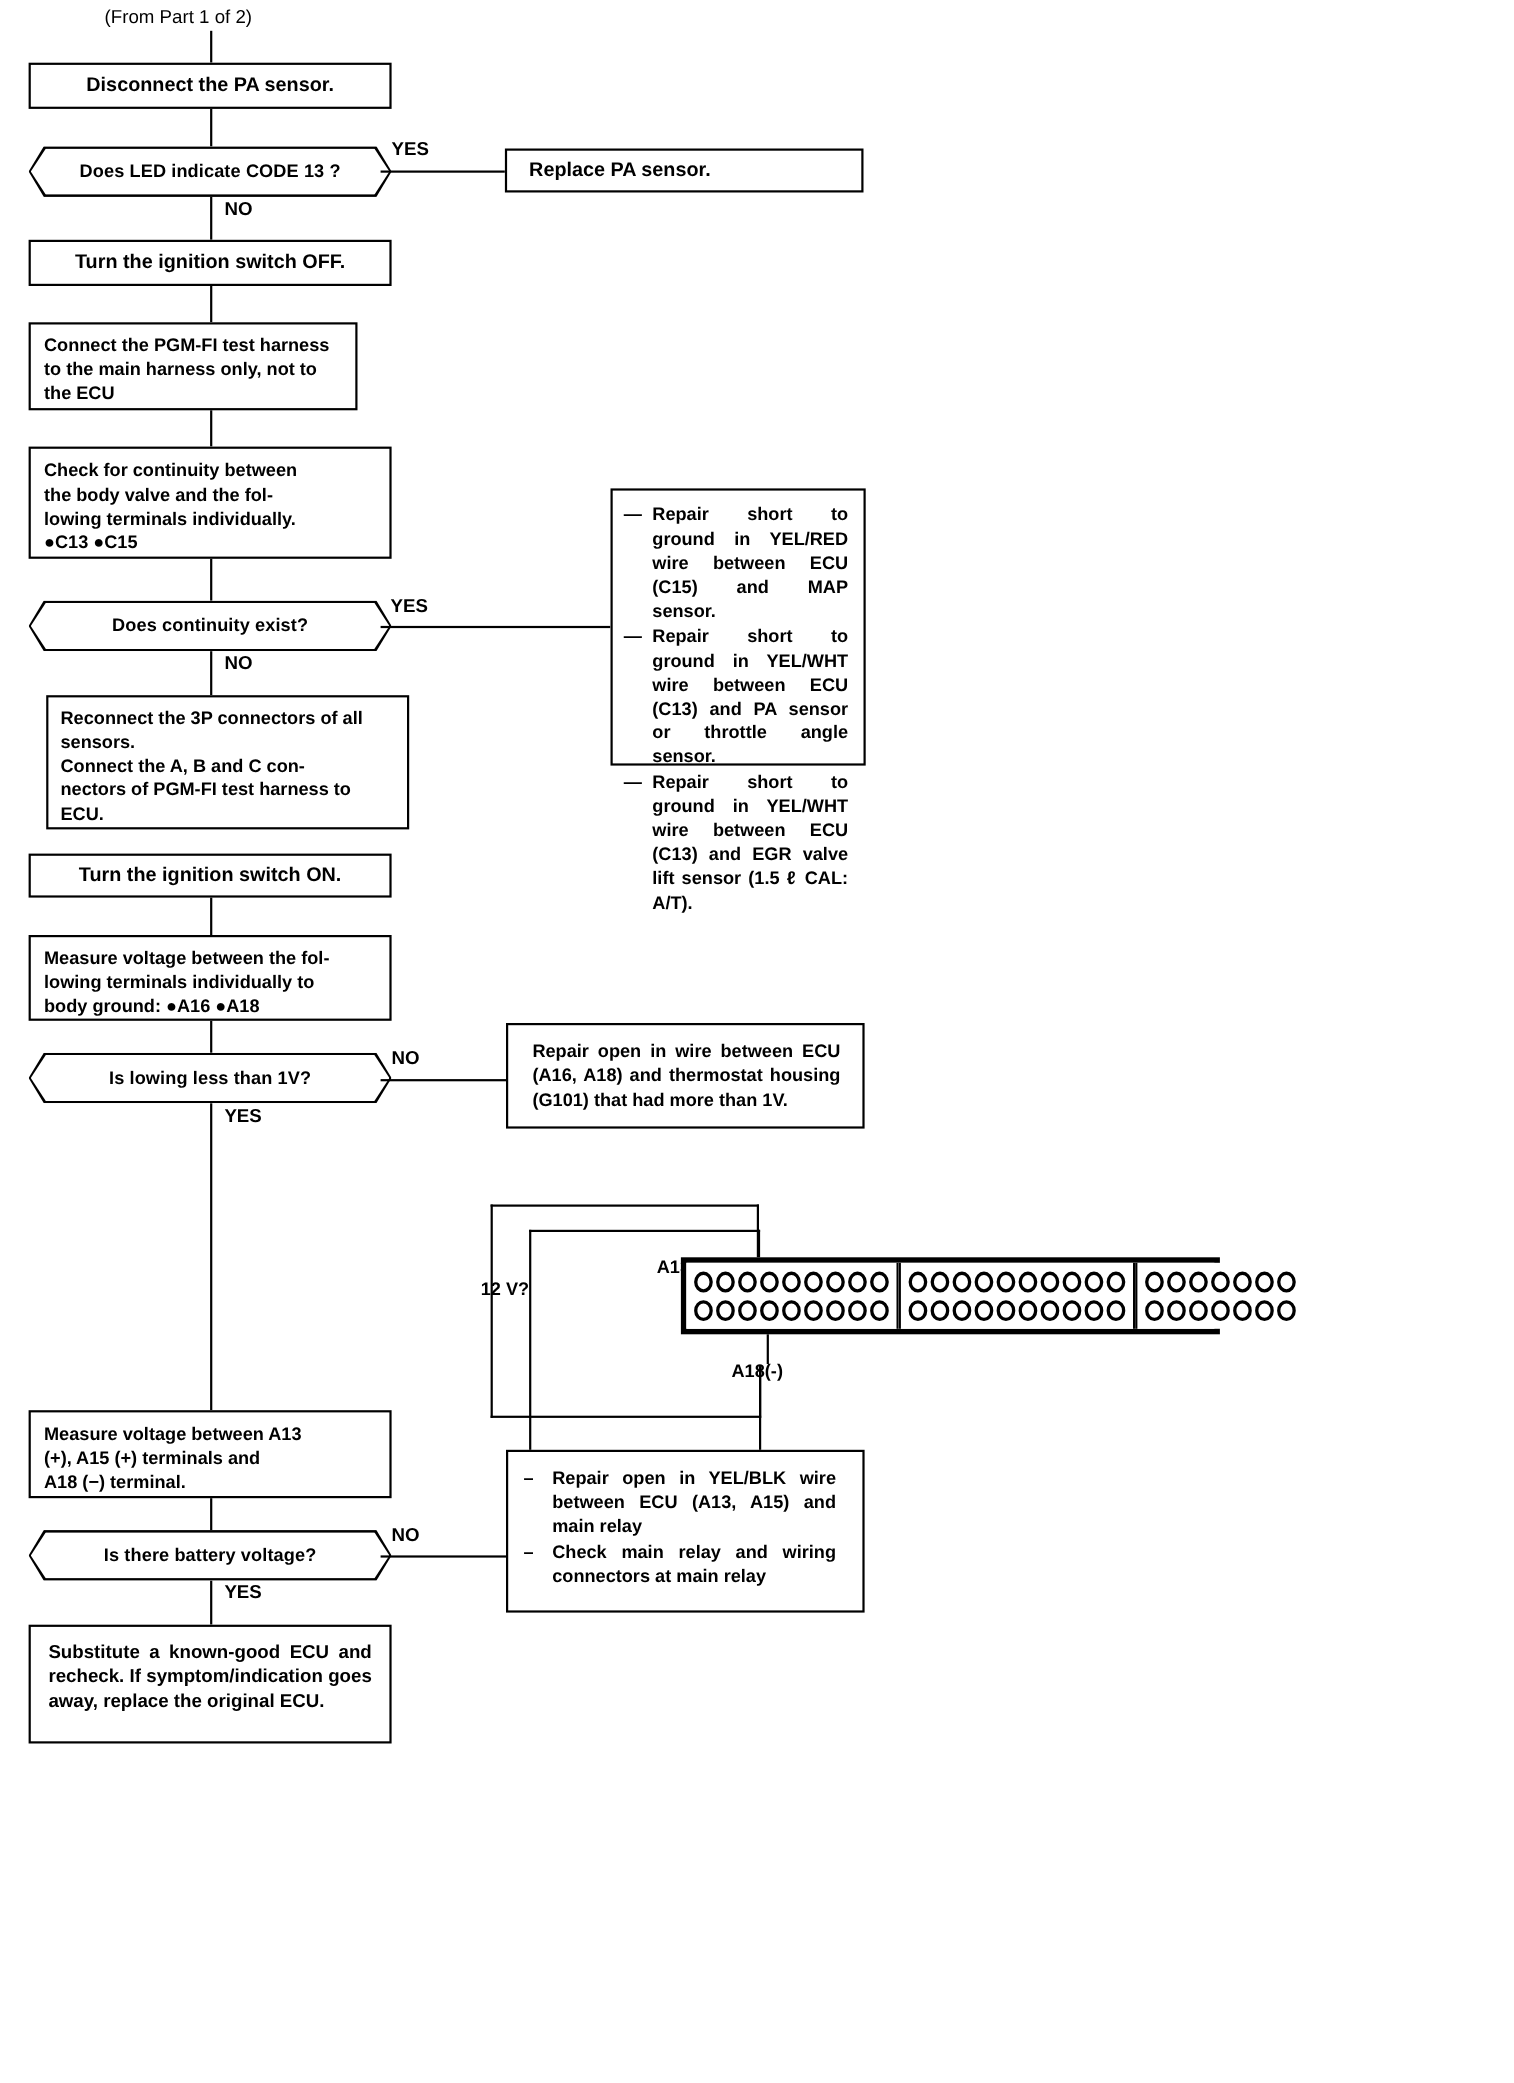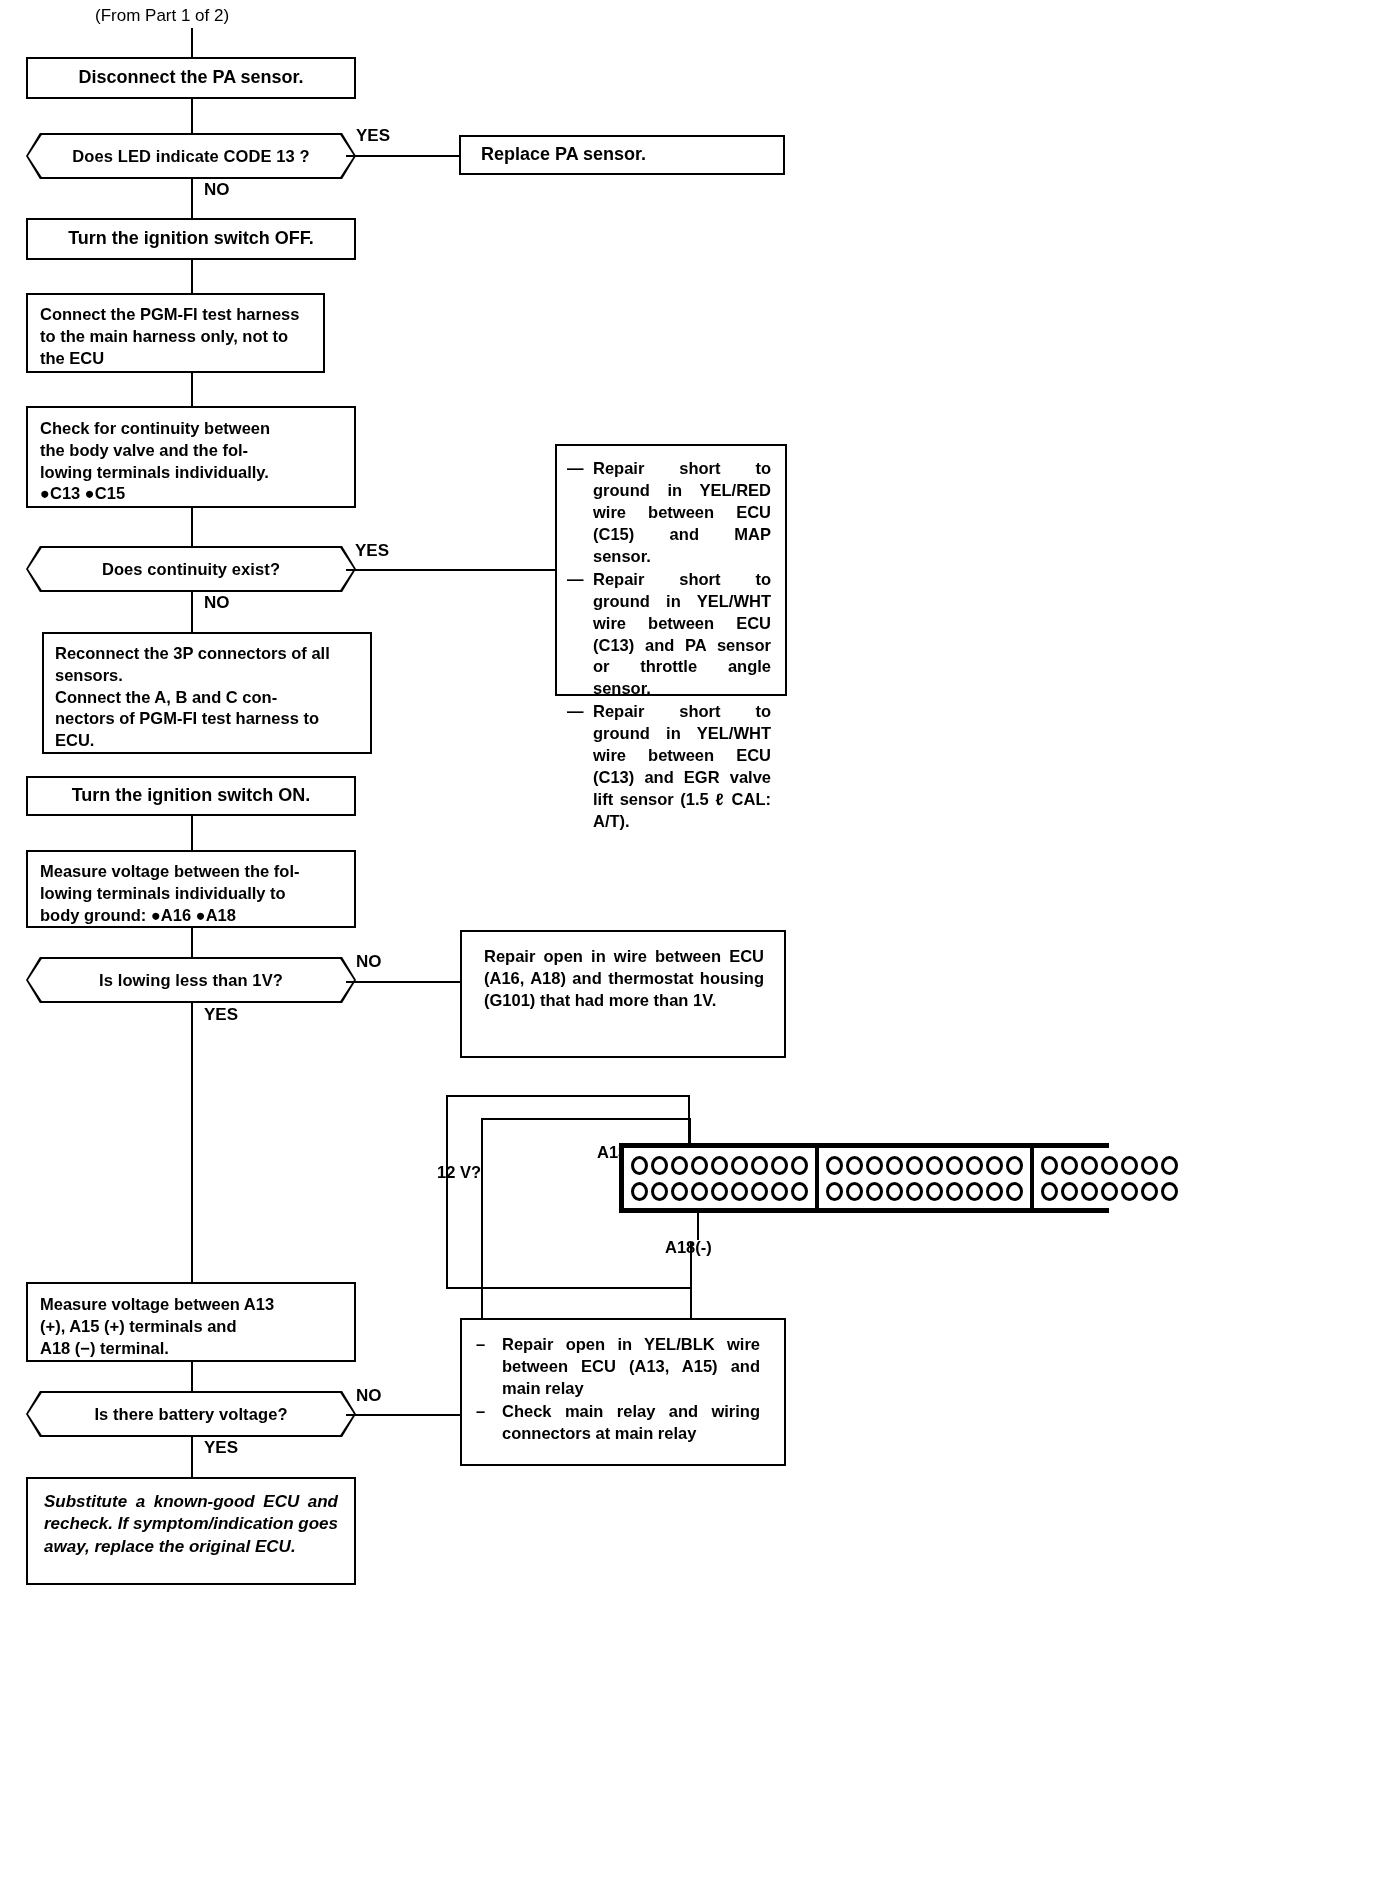--- a/index.html
+++ b/index.html
@@ -256,21 +256,21 @@
 
   <div class="hex" style="left:26px; top:957px; width:330px; height:46px;">
     <div class="inner">
         <span>Is lowing less than 1V?</span>
       </div>
   </div>
 
   <div class="lbl" style="left:356px; top:952px;">NO</div>
   <div class="hline" style="left:346px; top:981px; width:114px;"></div>
 
-  <div class="box just b16" style="left:460px; top:930px; width:326px; height:128px; align-items:flex-start; padding:14px 20px 10px 22px;">
+  <div class="box just b16" style="left:460px; top:930px; width:326px; height:96px; align-items:flex-start; padding:14px 20px 10px 22px;">
     <span class="txt">Repair open in wire between ECU (A16, A18) and thermostat housing (G101) that had more than 1V.</span>
   </div>
 
   <div class="vline" style="left:191px; top:1003px; height:279px;"></div>
   <div class="lbl" style="left:204px; top:1005px;">YES</div>
 
   <div id="connector-graphic" style="left:0px; top:0px; width:1376px; height:1894px; pointer-events:none;">
 
     <div class="vline" style="left:481px; top:1118px; height:212px;"></div>
     <div class="hline" style="left:481px; top:1118px; width:210px;"></div>
@@ -397,17 +397,17 @@
       <li>
         <span class="dash-mark">–</span>
         <span>Check main relay and wiring connectors at main relay</span>
       </li>
     </ul>
   </div>
 
   <div class="vline" style="left:191px; top:1437px; height:40px;"></div>
   <div class="lbl" style="left:204px; top:1438px;">YES</div>
 
-  <div class="box just b17" style="left:26px; top:1477px; width:330px; height:108px; align-items:flex-start; padding:12px 16px 8px 16px;font-style:italic;">
+  <div class="box just b17" style="left:26px; top:1477px; width:330px; height:108px; align-items:flex-start; padding:12px 16px 8px 16px;">
     <span class="txt">Substitute a known-good ECU and recheck. If symptom/indication goes away, replace the original ECU.</span>
   </div>
 
 </div>
 
 </body></html>

